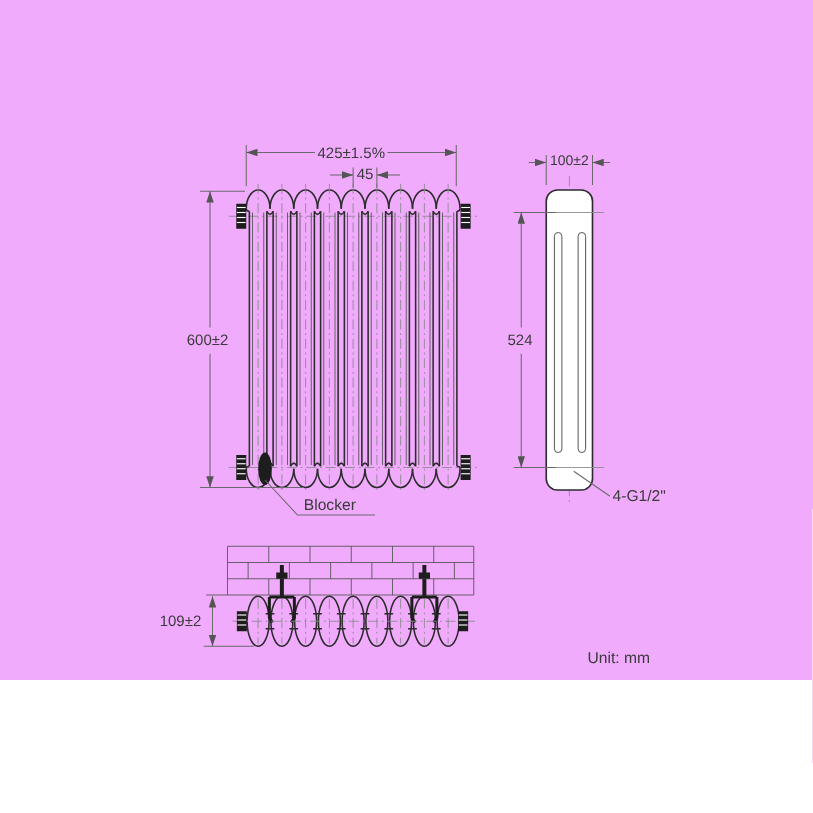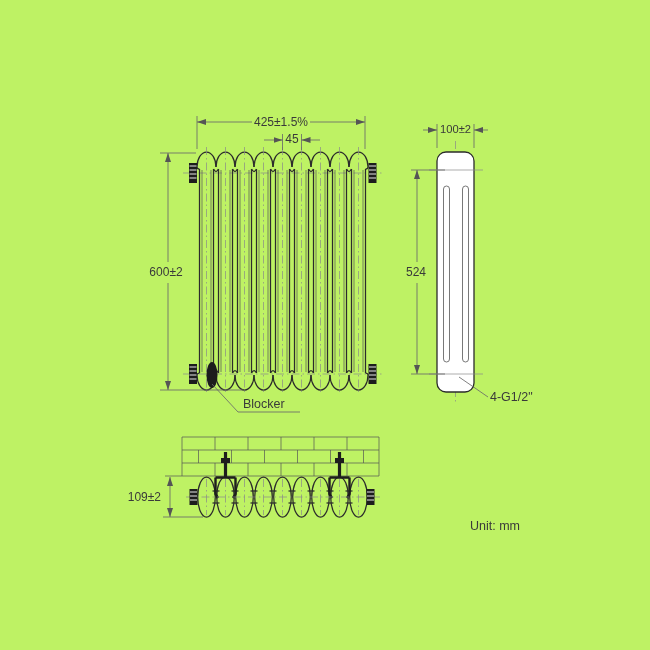--- a/index.html
+++ b/index.html
@@ -1,16 +1,16 @@
 <!DOCTYPE html>
 <html><head>
 <meta charset="utf-8">
 <style>
   html,body{margin:0;padding:0;background:#fff;}
-  .stage{width:650px;height:650px;position:relative;background:#bef264;overflow:hidden;}
+  .stage{width:650px;height:544px;position:relative;background:#f0abfc;overflow:hidden;}
   svg{display:block;}
   text{font-family:"Liberation Sans","DejaVu Sans",sans-serif;fill:#3a3a3a;}
   .dimtxt{font-size:12px;}
   .dimtxt-sm{font-size:11.2px;}
   .lbltxt{font-size:12.5px;}
 </style>
 </head>
 <body>
 
 <div class="stage">

